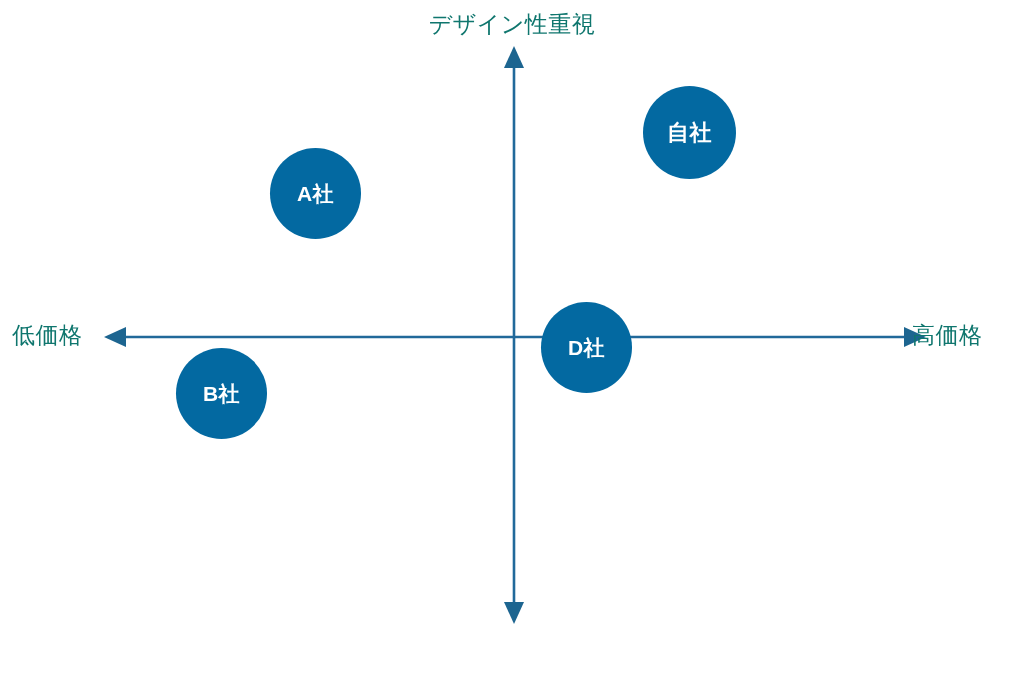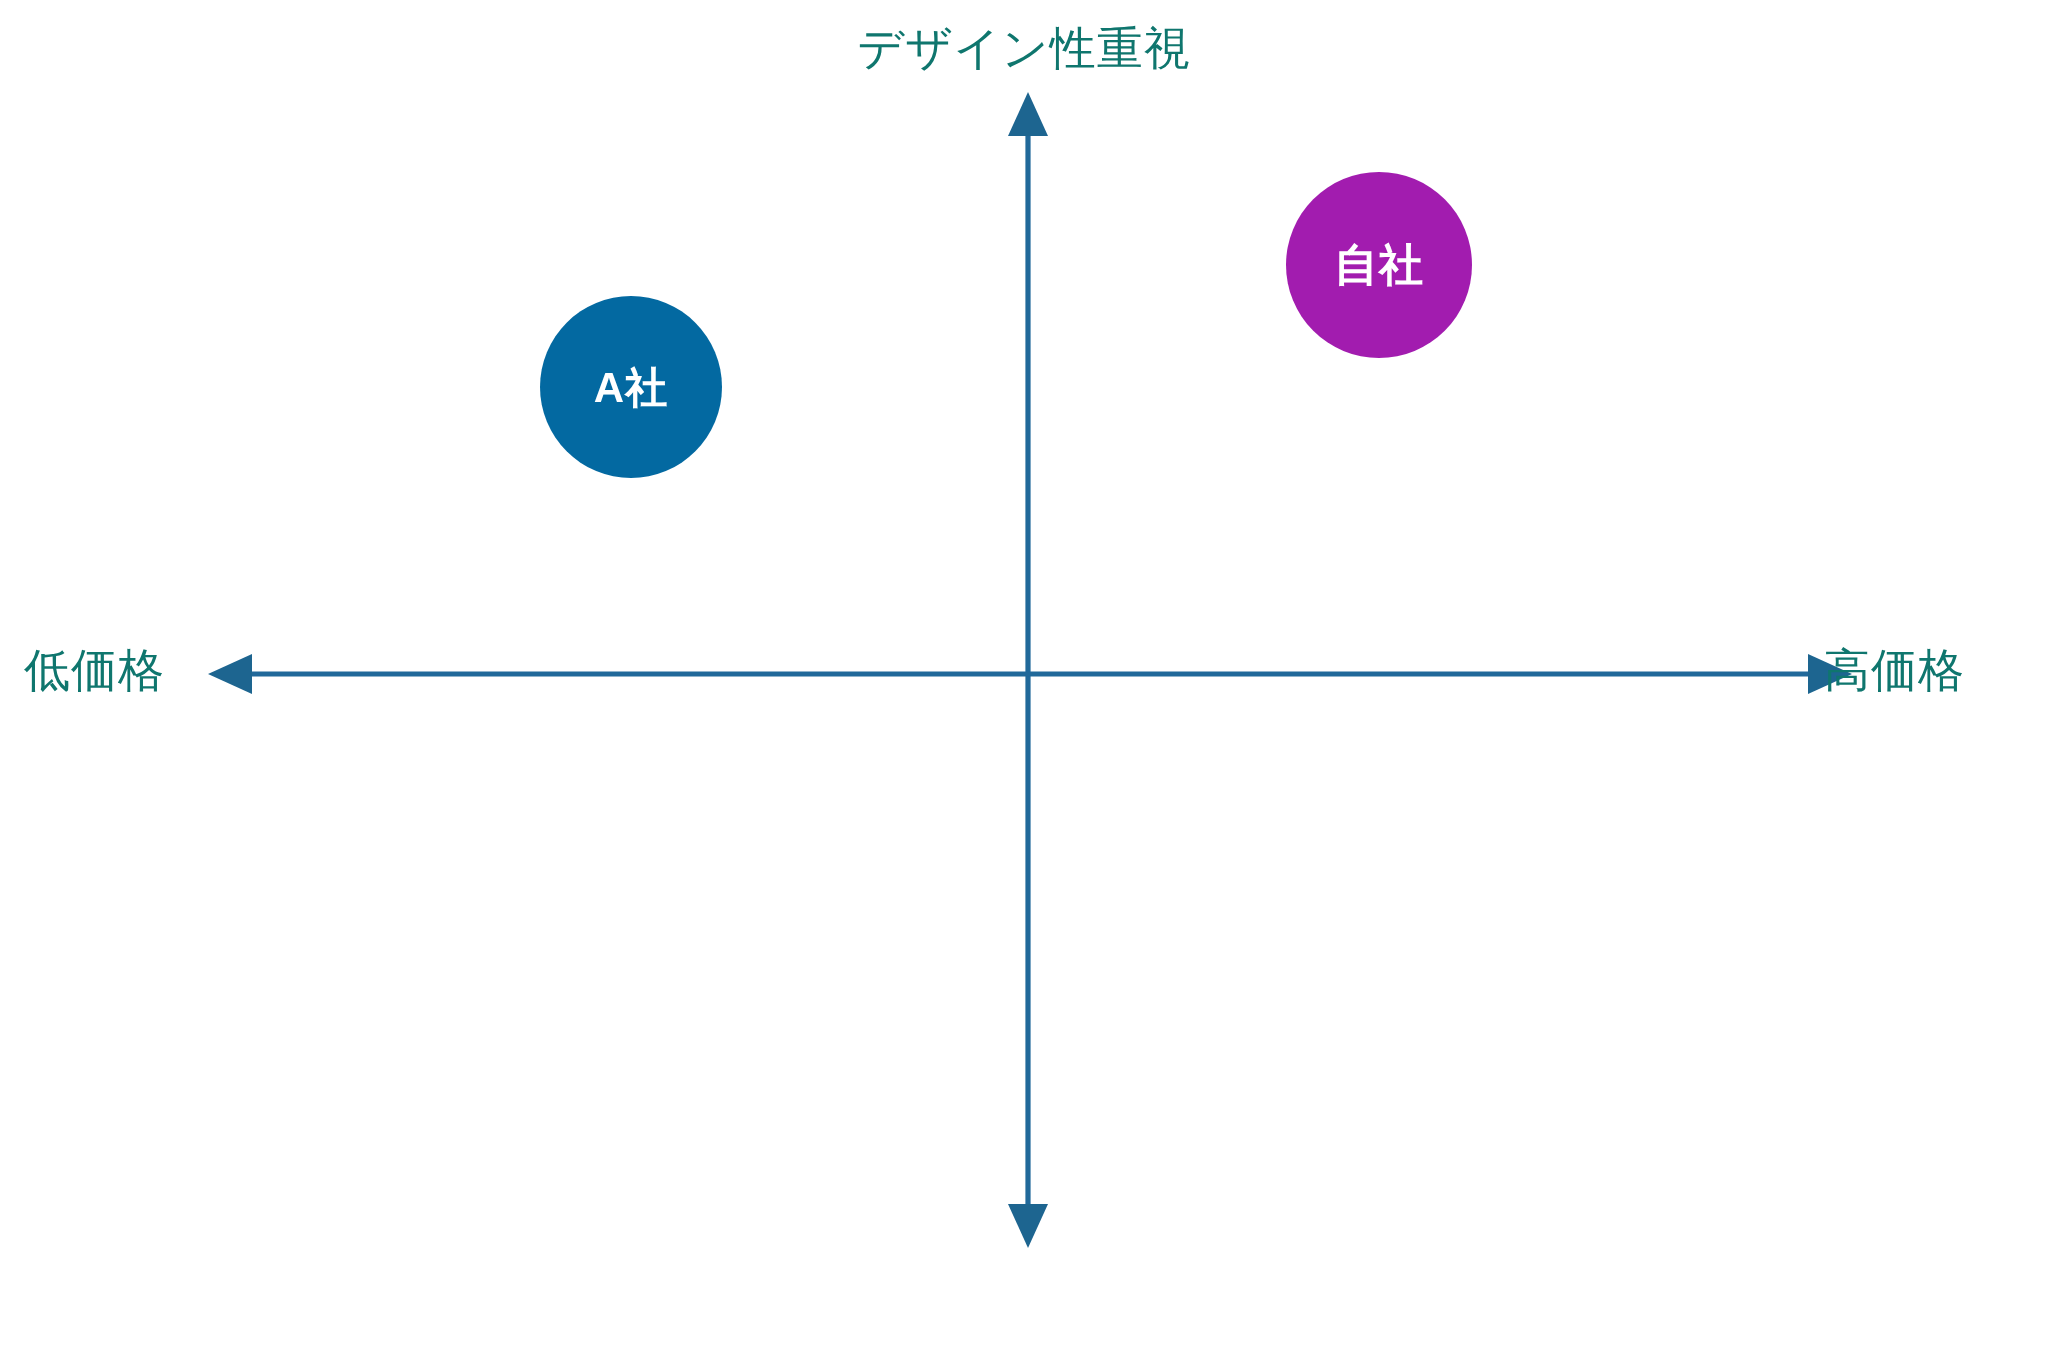--- a/index.html
+++ b/index.html
@@ -75,21 +75,21 @@
     justify-content: center;
     color: #ffffff;
     font-weight: bold;
     font-size: 21px;
     letter-spacing: 0.5px;
     box-sizing: border-box;
     user-select: none;
   }
   .bubble-competitor { background: #0369a1; }
   .bubble-own {
-    background: #a21caf;
+    background: #0369a1;
     font-size: 22px;
   }
   .bubble-label { pointer-events: none; }
 </style>
 </head>
 <body>
 
 <div id="map-canvas">
 
   <svg class="axis-svg" viewBox="0 0 1024 676" xmlns="http://www.w3.org/2000/svg">
@@ -113,20 +113,26 @@
 
 
   <div class="axis-label axis-label-left">低価格</div>
 
   <div class="axis-label axis-label-right">高価格</div>
 
   <div class="bubble bubble-competitor" style="left:270px; top:148px; width:91px; height:91px;">
     <span class="bubble-label">A社</span>
   </div>
 
+  <div class="bubble bubble-competitor" style="left:176px; top:348px; width:91px; height:91px;">
+    <span class="bubble-label">B社</span>
+  </div>
 
+  <div class="bubble bubble-competitor" style="left:541px; top:302px; width:91px; height:91px;">
+    <span class="bubble-label">D社</span>
+  </div>
 
 
   <div class="bubble bubble-own" style="left:643px; top:86px; width:93px; height:93px;">
     <span class="bubble-label">自社</span>
   </div>
 
 </div>
 
 </body></html>

